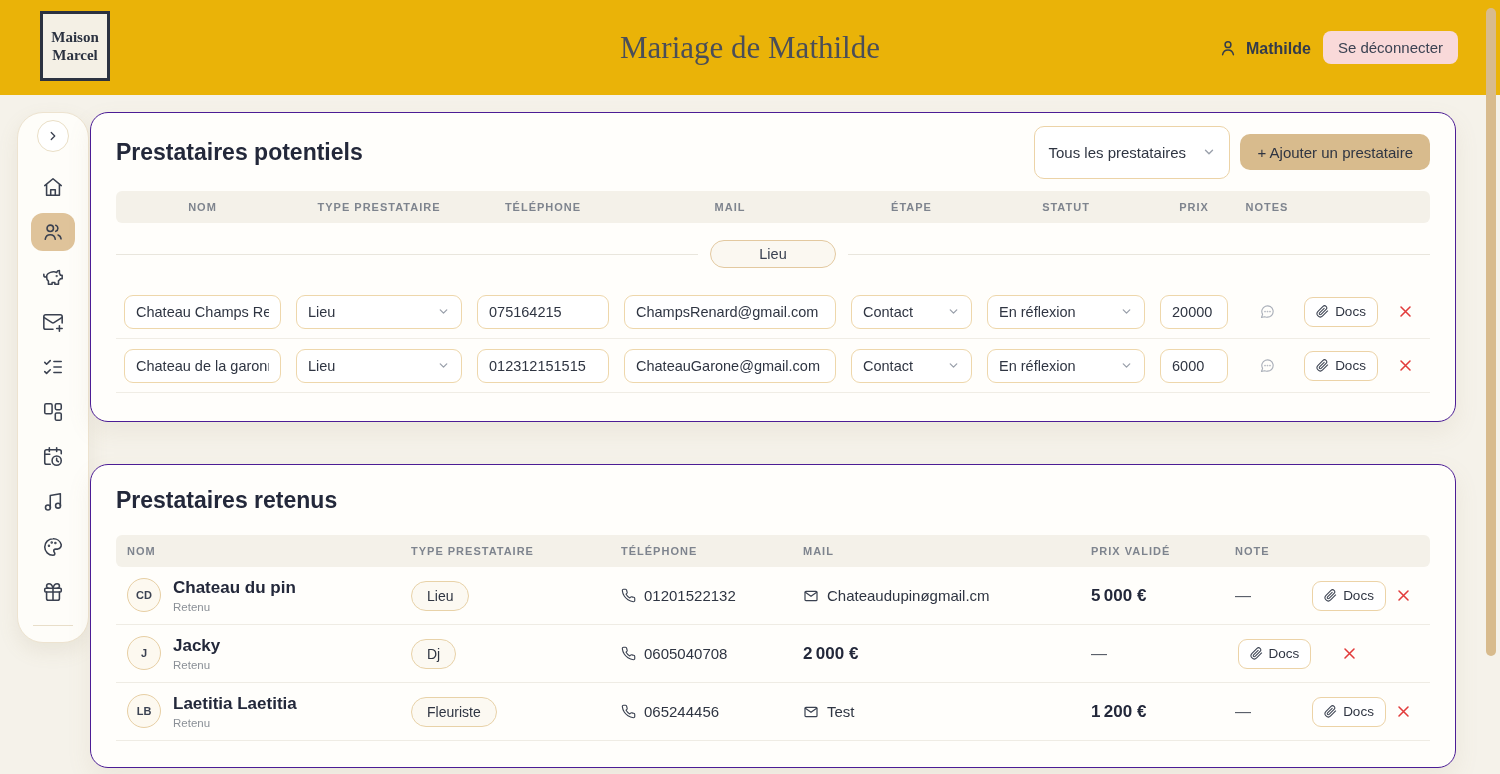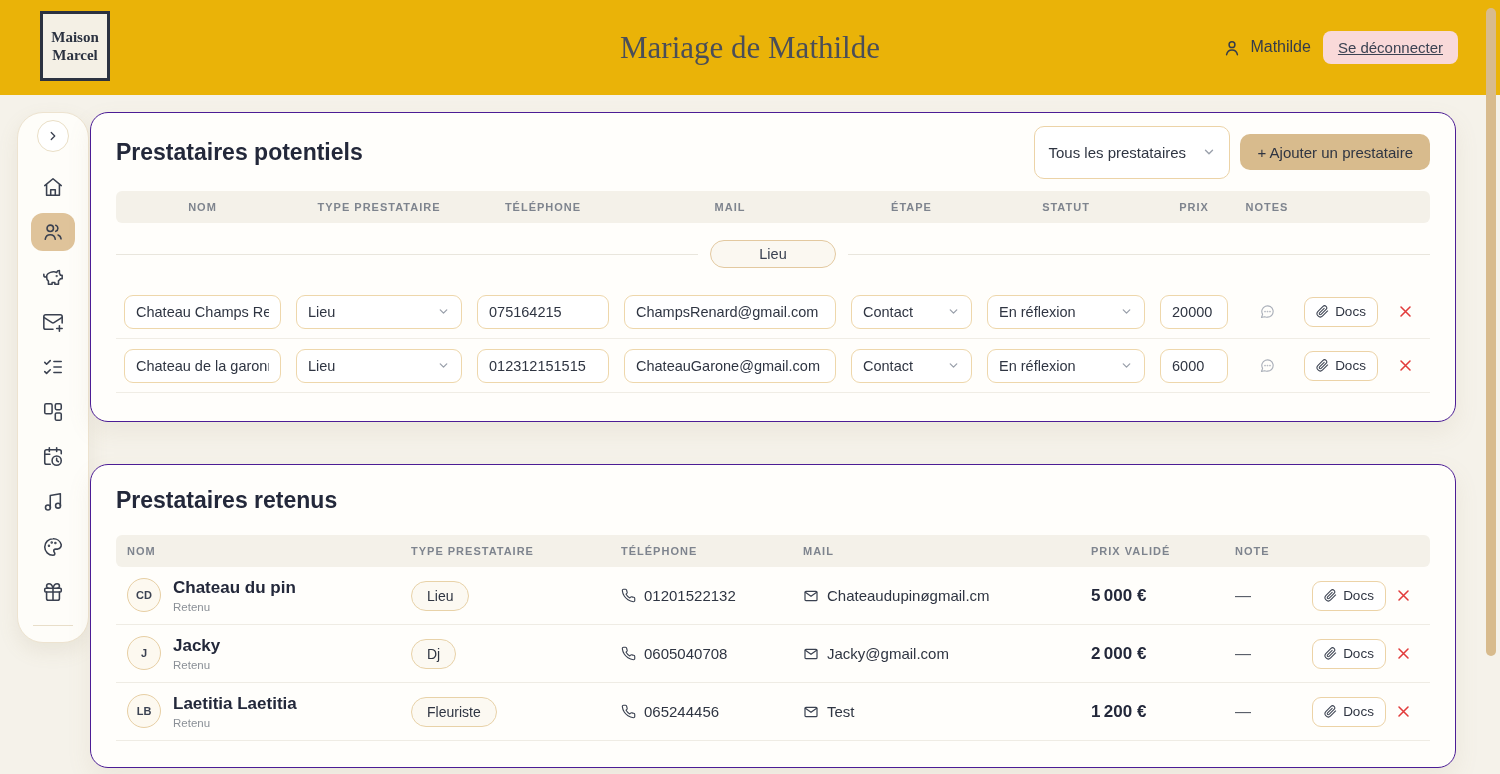--- a/index.html
+++ b/index.html
@@ -17,24 +17,24 @@
     display:flex; flex-direction:column; align-items:center; justify-content:center;
     font-family:"Liberation Serif", serif; font-size:15px; font-weight:700;
     color:#2b3240; line-height:1.2;
   }
   .app-title {
     position:absolute; left:0; right:0; top:0; height:95px;
     display:flex; align-items:center; justify-content:center;
     font-family:"Liberation Serif", serif; font-size:31px; color:#4a4e59;
   }
   .user-area { position:absolute; right:42px; top:0; height:95px; display:flex; align-items:center; gap:12px; }
-  .user-name { display:flex; align-items:flex-start; gap:8px; font-size:16px; color:#343b4b; }
+  .user-name { display:flex; align-items:flex-end; gap:8px; font-size:16px; color:#343b4b;font-weight:bold; }
   .logout-btn {
     background:#f9d9d9; border:none; border-radius:8px; padding:8px 15px;
-    font-size:15px; color:#3b4252; font-family:inherit; cursor:pointer;text-decoration:underline;
+    font-size:15px; color:#3b4252; font-family:inherit; cursor:pointer;
   }
   
   .sidebar {
     position:absolute; left:17px; top:112px; width:72px; height:531px;
     background:#fefdf9; border:1px solid #ede3d0; border-radius:26px;
     box-shadow:0 8px 20px rgba(150,130,90,.12);
     display:flex; flex-direction:column; align-items:center; padding-top:7px;
   }
   .side-toggle {
     width:32px; height:32px; border-radius:50%; background:#fff;
@@ -419,27 +419,20 @@
         <div class="r-status">Retenu</div>
       </div>
     </div>
     <div><span class="type-pill">Dj</span></div>
     <div class="contact-cell">
       <svg width="15" height="15" viewBox="0 0 24 24" fill="none" stroke="#3a4150" stroke-width="1.8" stroke-linecap="round" stroke-linejoin="round">
             <path d="M22 16.92v3a2 2 0 0 1-2.18 2 19.79 19.79 0 0 1-8.63-3.07 19.5 19.5 0 0 1-6-6 19.79 19.79 0 0 1-3.07-8.67A2 2 0 0 1 4.11 2h3a2 2 0 0 1 2 1.72 12.84 12.84 0 0 0 .7 2.81 2 2 0 0 1-.45 2.11L8.09 9.91a16 16 0 0 0 6 6l1.27-1.27a2 2 0 0 1 2.11-.45 12.84 12.84 0 0 0 2.81.7A2 2 0 0 1 22 16.92z"></path>
           </svg>
       <span>0605040708</span>
     </div>
-    <div class="contact-cell">
-      <svg width="16" height="16" viewBox="0 0 24 24" fill="none" stroke="#3a4150" stroke-width="1.8" stroke-linecap="round" stroke-linejoin="round">
-            <rect x="3" y="5" width="18" height="14" rx="1.5"></rect>
-            <path d="m3.5 6.5 8.5 6 8.5-6"></path>
-          </svg>
-      <span>Jacky@gmail.com</span>
-    </div>
     <div class="price">2 000 €</div>
     <div class="note-dash">—</div>
     <button class="docs-btn">
       <svg width="13" height="13" viewBox="0 0 24 24" fill="none" stroke="#3a4150" stroke-width="1.9" stroke-linecap="round" stroke-linejoin="round">
             <path d="M21.44 11.05l-9.19 9.19a6 6 0 0 1-8.49-8.49l9.19-9.19a4 4 0 0 1 5.66 5.66l-9.2 9.19a2 2 0 0 1-2.83-2.83l8.49-8.48"></path>
           </svg>
       <span>Docs</span>
     </button>
     <button class="icon-btn">
       <svg width="15" height="15" viewBox="0 0 20 20" fill="none" stroke="#e23b3b" stroke-width="2.1" stroke-linecap="round">

